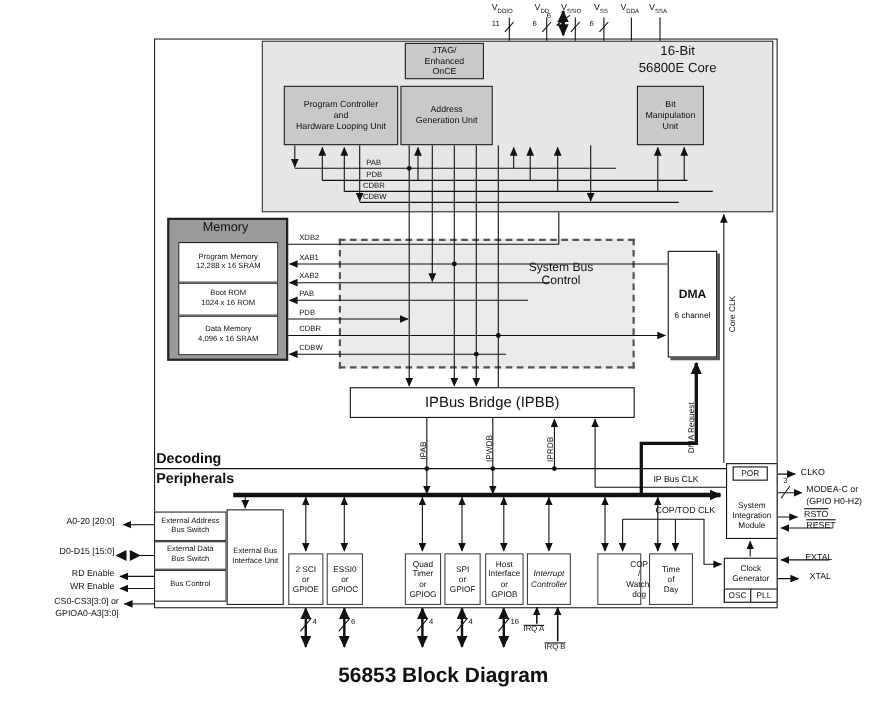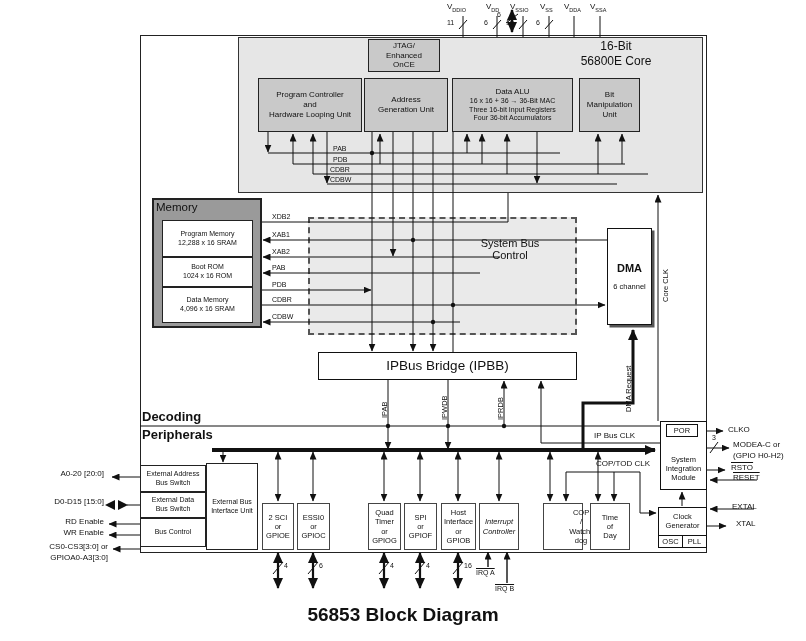--- a/index.html
+++ b/index.html
@@ -187,38 +187,32 @@
 
   <div class="bx gy" style="left:258px;top:78px;width:104px;height:54px;font-size:8px;">
     <div>Program Controller</div>
     <div>and</div>
     <div>Hardware Looping Unit</div>
   </div>
   <div class="bx gy" style="left:364px;top:78px;width:84px;height:54px;font-size:8px;">
     <div>Address</div>
     <div>Generation Unit</div>
   </div>
-  <div class="bx gy" style="left:452px;top:78px;width:121px;height:54px;font-size:7px;">
-    <div style="font-size:8px;">Data ALU</div>
-    <div>16 x 16 + 36 → 36-Bit MAC</div>
-    <div>Three 16-bit Input Registers</div>
-    <div>Four 36-bit Accumulators</div>
-  </div>
   <div class="bx gy" style="left:579px;top:78px;width:61px;height:54px;font-size:8px;">
     <div>Bit</div>
     <div>Manipulation</div>
     <div>Unit</div>
   </div>
 
   <div class="lb tiny" style="left:333px;top:145px;">PAB</div>
   <div class="lb tiny" style="left:333px;top:156px;">PDB</div>
   <div class="lb tiny" style="left:330px;top:166px;">CDBR</div>
   <div class="lb tiny" style="left:330px;top:176px;">CDBW</div>
 
-  <div class="lb" style="left:156px;top:201px;width:98px;text-align:left;font-size:11.5px;">Memory</div>
+  <div class="lb" style="left:156px;top:201px;width:98px;text-align:center;font-size:11.5px;">Memory</div>
   <div class="bx" style="left:162px;top:220px;width:91px;height:37px;font-size:7px;border-width:1px;">
     <div>Program Memory</div>
     <div>12,288 x 16 SRAM</div>
   </div>
   <div class="bx" style="left:162px;top:257px;width:91px;height:30px;font-size:7px;border-width:1px;">
     <div>Boot ROM</div>
     <div>1024 x 16 ROM</div>
   </div>
   <div class="bx" style="left:162px;top:287px;width:91px;height:36px;font-size:7px;border-width:1px;">
     <div>Data Memory</div>

